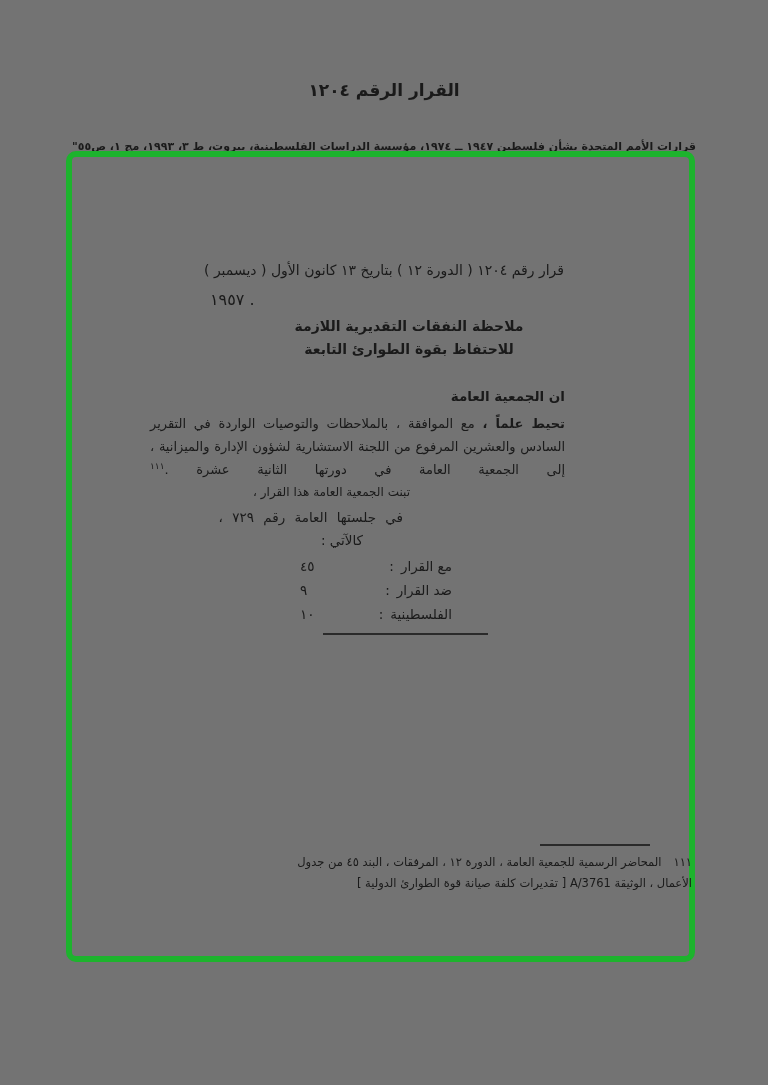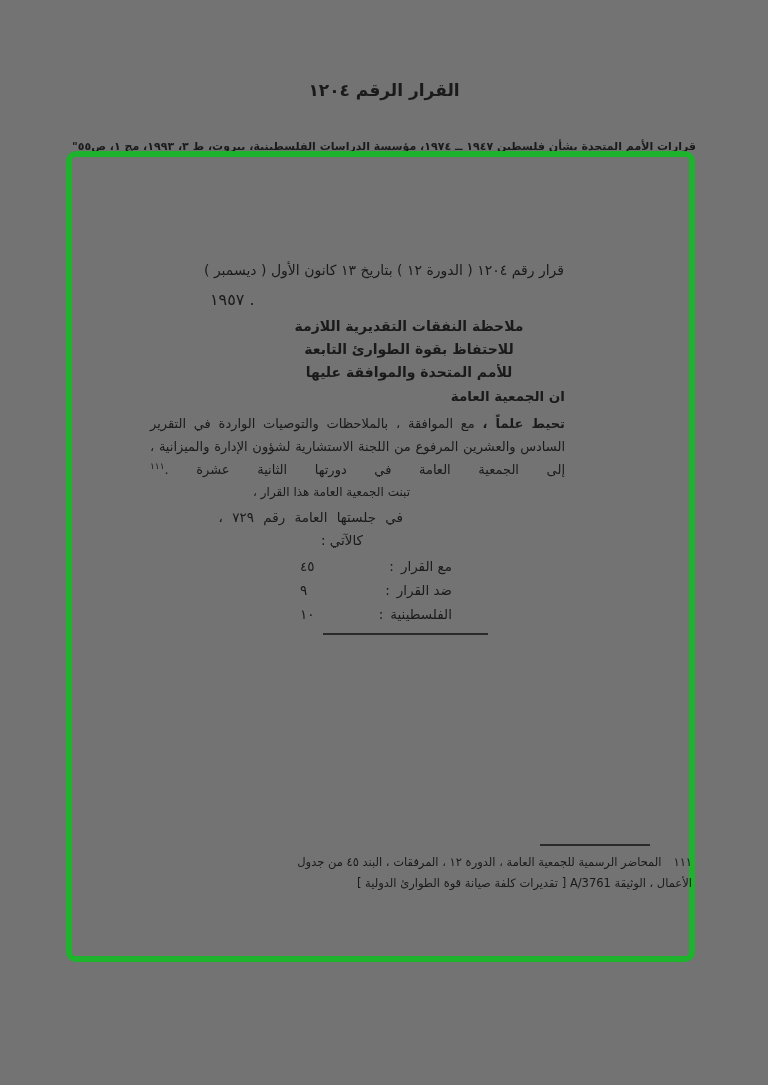--- a/index.html
+++ b/index.html
@@ -56,21 +56,20 @@
   <div class="source">قرارات الأمم المتحدة بشأن فلسطين ١٩٤٧ ــ ١٩٧٤، مؤسسة الدراسات الفلسطينية، بيروت، ط ٣، ١٩٩٣، مج ١، ص٥٥"</div>
 
   <div class="greenbox" style="border-color: rgb(29, 179, 45);"></div>
 
   <div class="res-heading">قرار رقم ١٢٠٤ ( الدورة ١٢ ) بتاريخ ١٣ كانون الأول ( ديسمبر )</div>
   <div class="res-date">١٩٥٧ .</div>
 
   <div class="subject">
     <div>ملاحظة النفقات التقديرية اللازمة</div>
     <div>للاحتفاظ بقوة الطوارئ التابعة</div>
-    <div>للأمم المتحدة والموافقة عليها</div>
   </div>
 
   <div class="opening">ان الجمعية العامة</div>
 
   <div class="para">
     <b>تحيط علماً ،</b>
     <span>مع الموافقة ، بالملاحظات والتوصيات الواردة في التقرير السادس والعشرين المرفوع من اللجنة الاستشارية لشؤون الإدارة والميزانية ، إلى الجمعية العامة في دورتها الثانية عشرة .</span><sup>١١١</sup>
   </div>
 
   <div class="adopt-1">تبنت الجمعية العامة هذا القرار ،</div>

